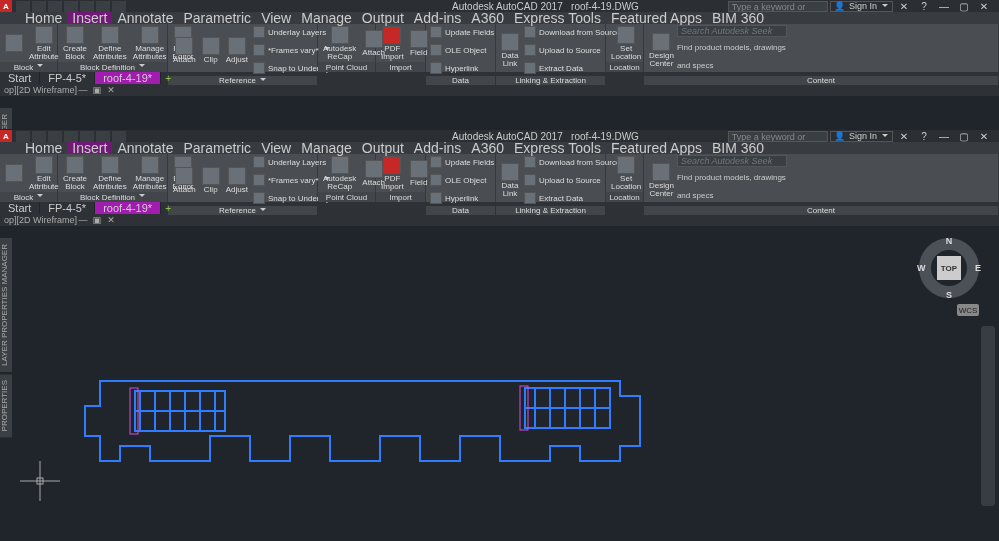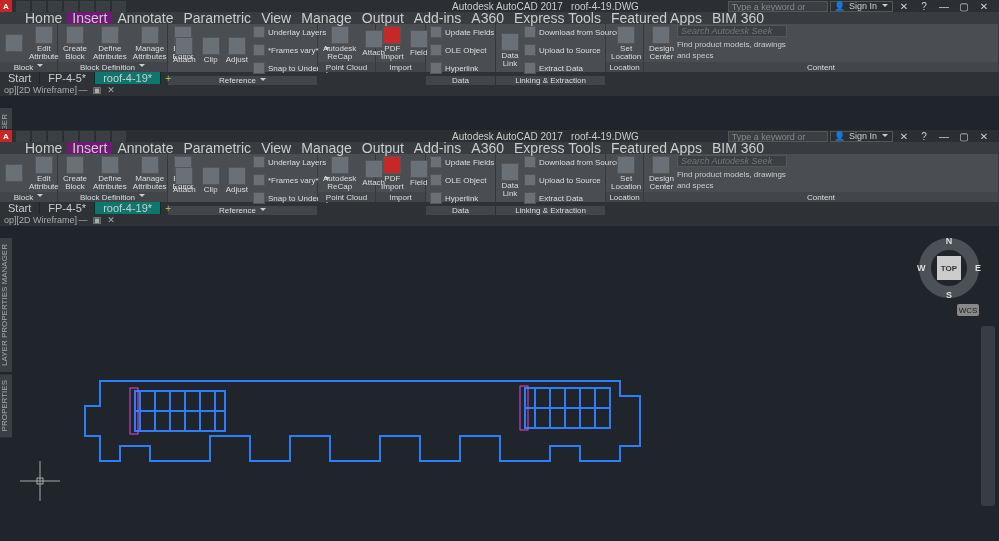--- a/index.html
+++ b/index.html
@@ -29,26 +29,26 @@
   .rpanel { border-right: 1px solid #35393d; display: flex; flex-direction: column; justify-content: space-between; }
   .rpanel-body { display: flex; padding: 1px 2px; flex: 1; }
   .rpanel-title { height: 10px; font-size: 8px; text-align: center; background: #42464a; display: flex; align-items: center; justify-content: center; gap: 2px; }
   .rbtnv { display: flex; flex-direction: column; align-items: center; justify-content: center; padding: 0 3px; font-size: 8px; text-align: center; line-height: 8px; gap: 1px; }
   .rico { width: 18px; height: 18px; background: #6a7077; border: 1px solid #555; }
   .rico-s { width: 12px; height: 12px; background: #6a7077; border: 1px solid #555; }
   .rcol { display: flex; flex-direction: column; gap: 6px; padding: 1px 2px; }
   .rrow { display: flex; align-items: center; gap: 3px; font-size: 8px; white-space: nowrap; }
   .aseek { width: 110px; }
   .aseek-input { width: 100%; height: 12px; background: #3a3f44; border: 1px solid #555; color: #888; font-size: 9px; padding: 0 3px; font-style: italic; }
-  .aseek-text { font-size: 8px; color: #ccc; line-height: 11px; margin-top: 2px; }
+  .aseek-text { font-size: 8px; color: #ccc; line-height: 18px; margin-top: 2px; }
 
   
   .doctabs { height: 12px; background: #2e3236; display: flex; align-items: center; }
   .doctab { padding: 0 8px; height: 12px; line-height: 12px; font-size: 11px; color: #ccc; border-right: 1px solid #1f252b; position: relative; }
-  .doctab.active { background: #0f766e; }
+  .doctab.active { background: #a21caf; }
   .doctab-plus { width: 14px; text-align: center; color: #8bc34a; font-size: 10px; }
 
   
   .vphdr { height: 12px; background: #2e3236; display: flex; align-items: center; padding: 0 4px; font-size: 9px; color: #aaa; }
   .vphdr-r { display: flex; gap: 2px; }
   .vphdr-btn { width: 12px; height: 10px; display: flex; align-items: center; justify-content: center; font-size: 9px; }
 
   
   .canvas { position: relative; background: #1f252b; overflow: hidden; }
   .canvas-a { height: 33px; }

